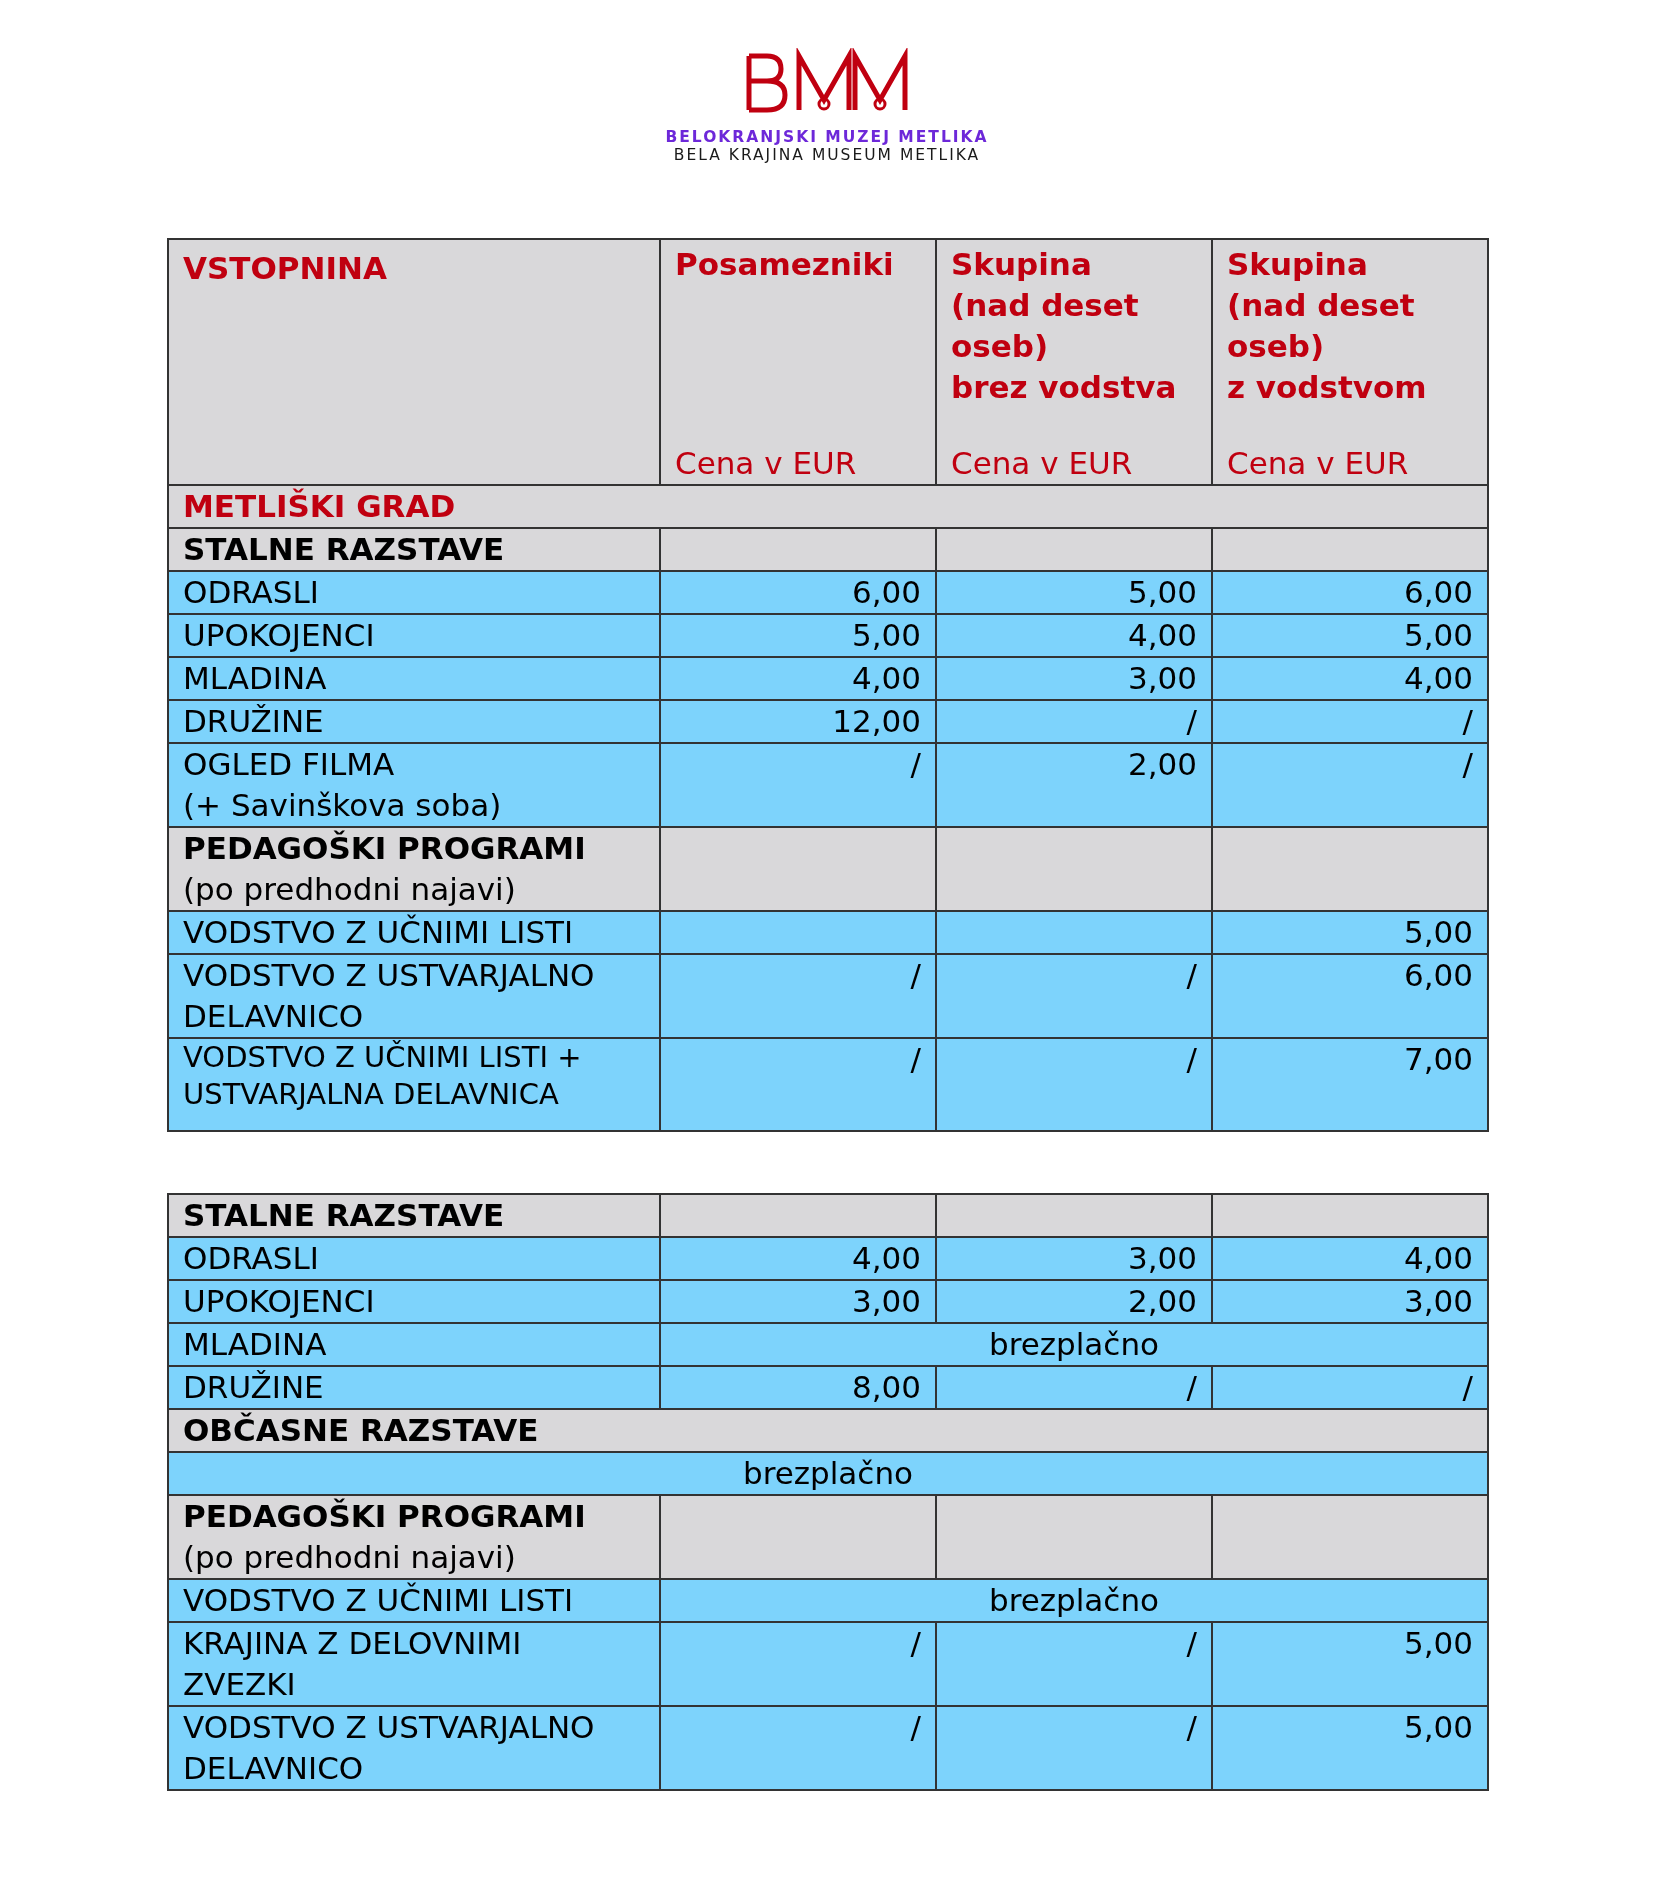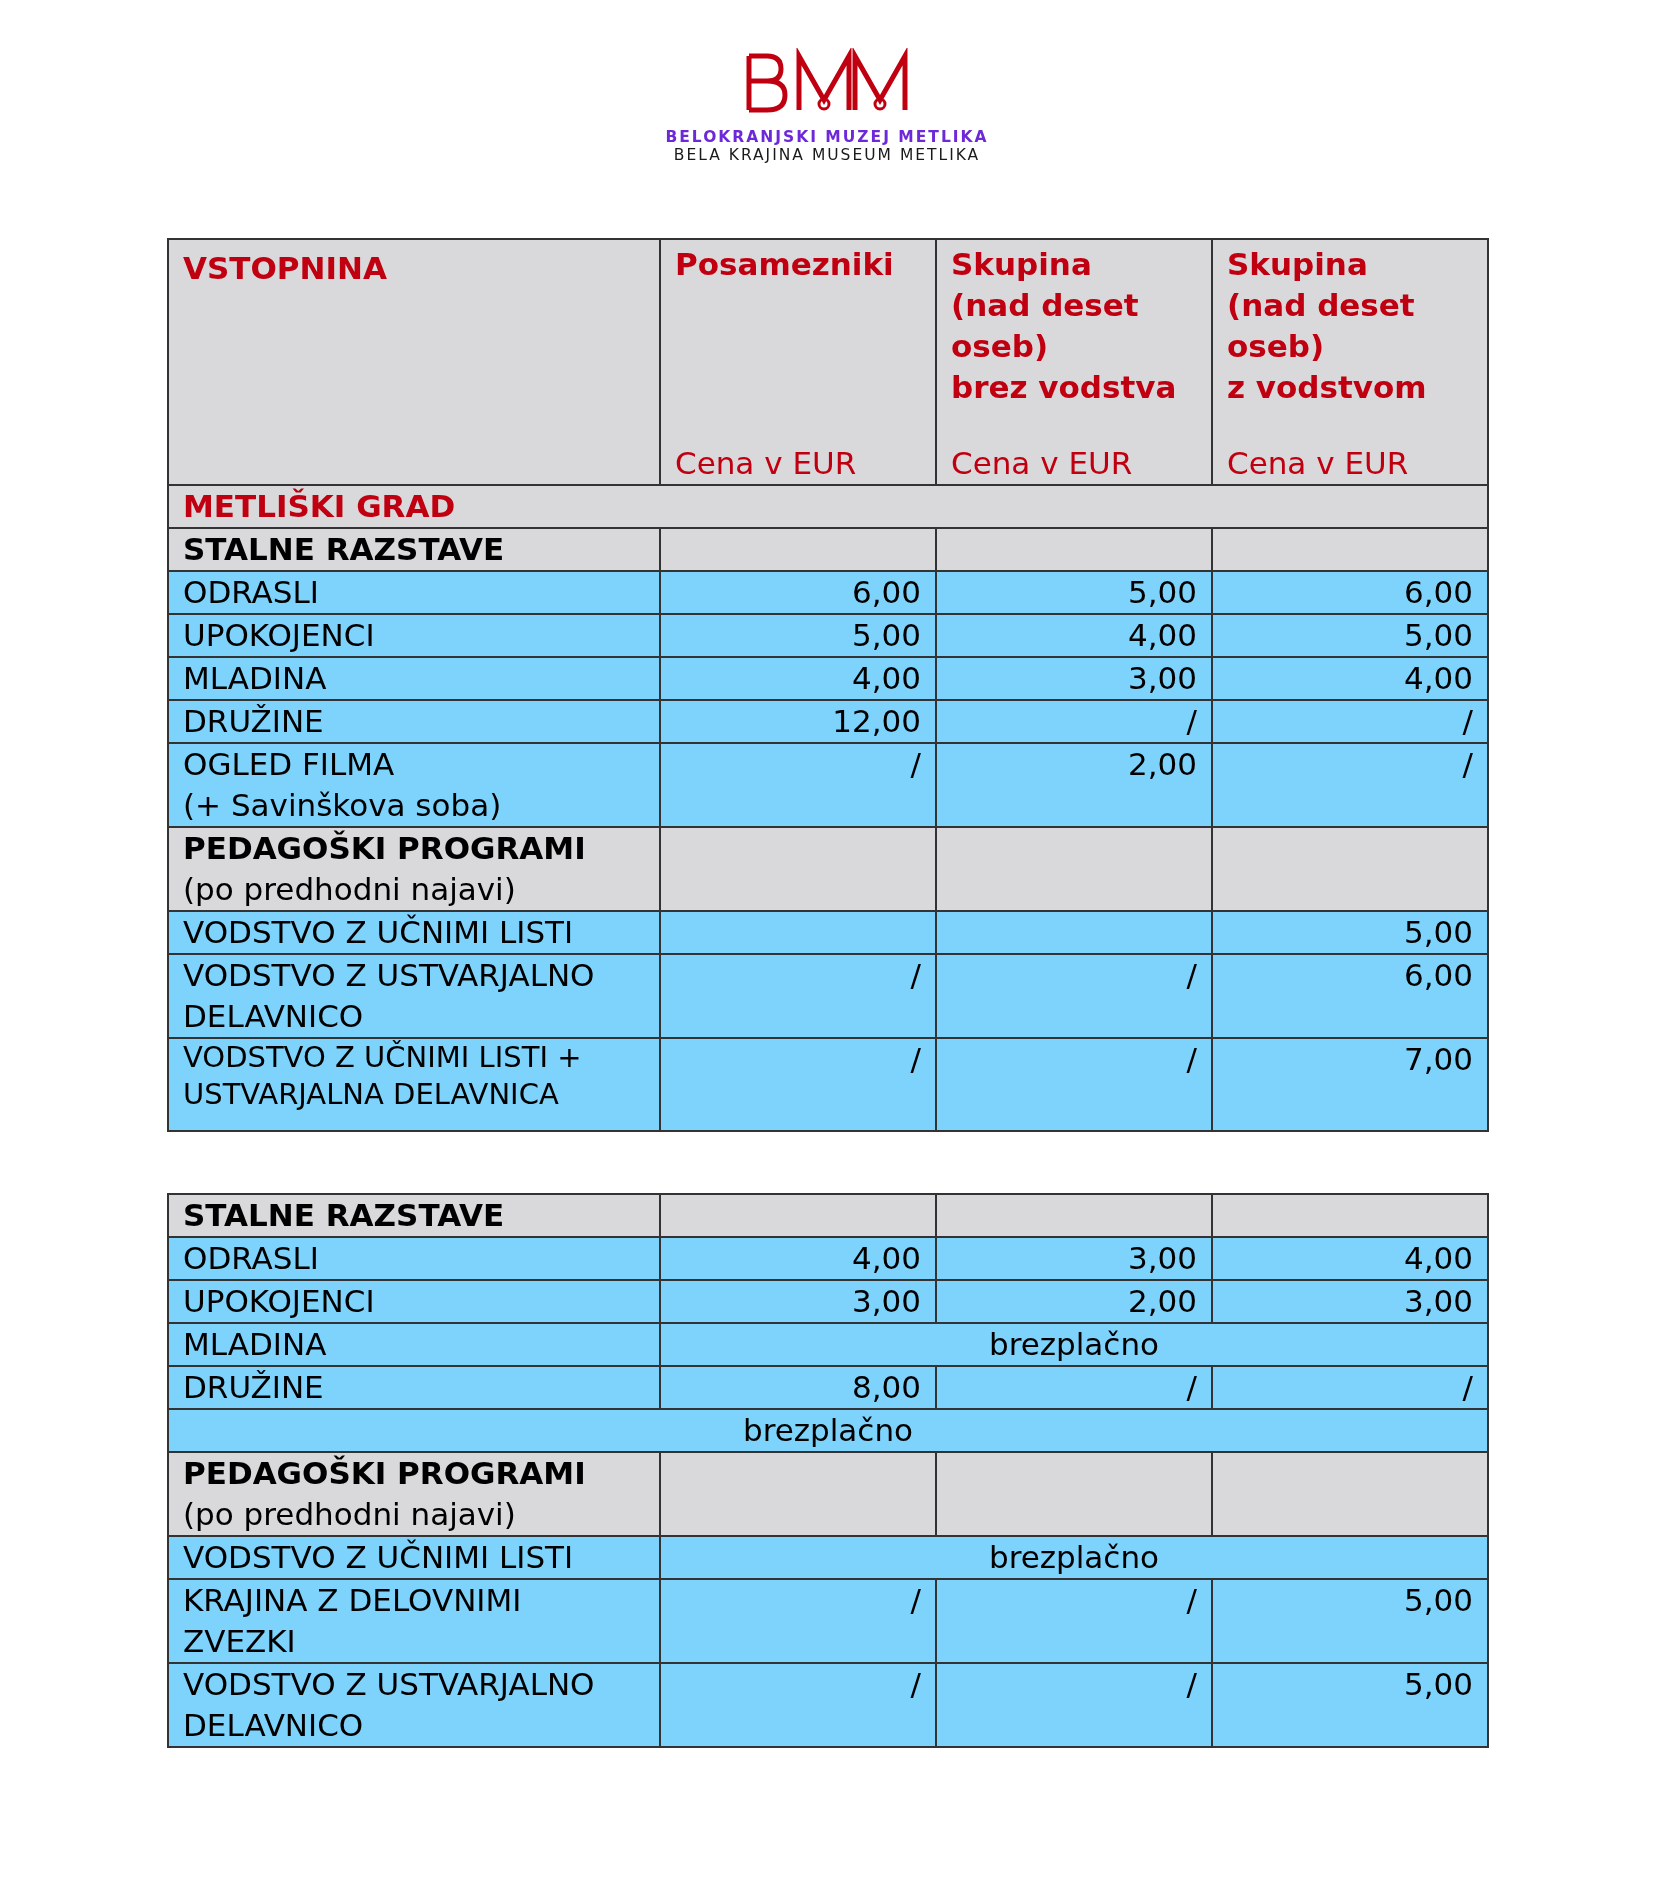--- a/index.html
+++ b/index.html
@@ -184,20 +184,23 @@
   <tr class="white" style="height:42px;">
     <td>MLADINA</td>
     <td colspan="3" class="center">brezplačno</td>
   </tr>
   <tr class="white" style="height:42px;">
     <td>DRUŽINE</td>
     <td class="num">8,00</td>
     <td class="num">/</td>
     <td class="num">/</td>
   </tr>
+  <tr class="grey" style="height:42px;">
+    <td colspan="4" class="sub">OBČASNE RAZSTAVE</td>
+  </tr>
   <tr class="white" style="height:42px;">
     <td colspan="4" class="center">brezplačno</td>
   </tr>
   <tr class="grey" style="height:82px;">
     <td>
       <div class="sub">PEDAGOŠKI PROGRAMI</div>
       <div>(po predhodni najavi)</div>
     </td>
     <td></td>
         <td></td>

